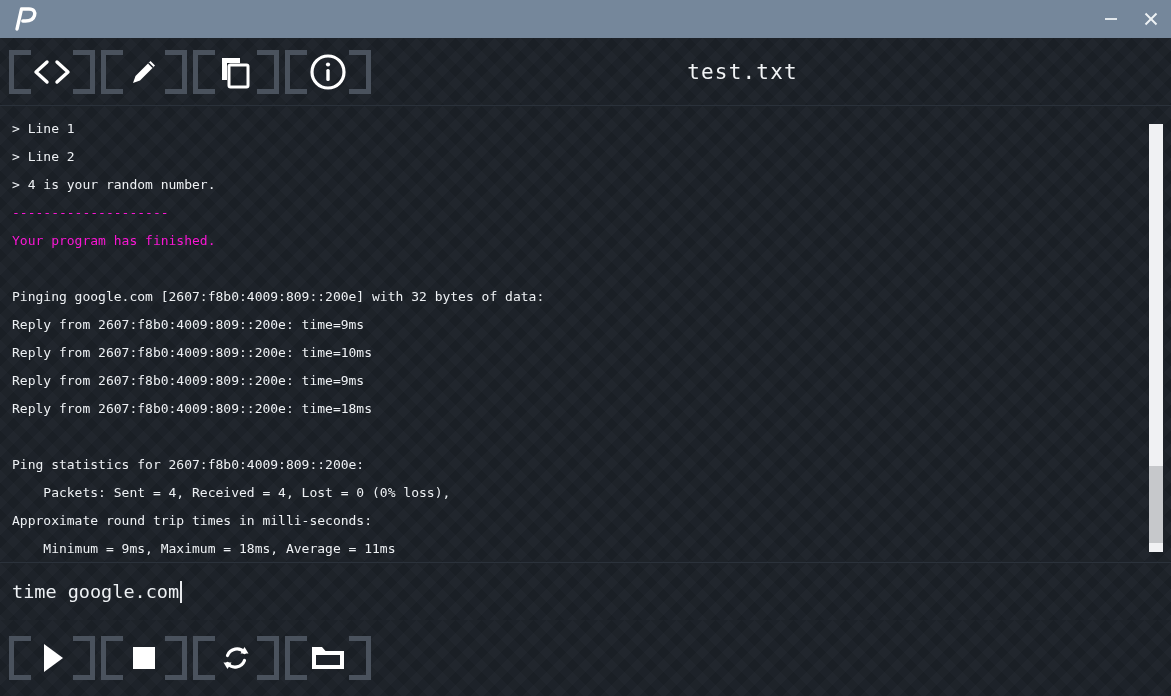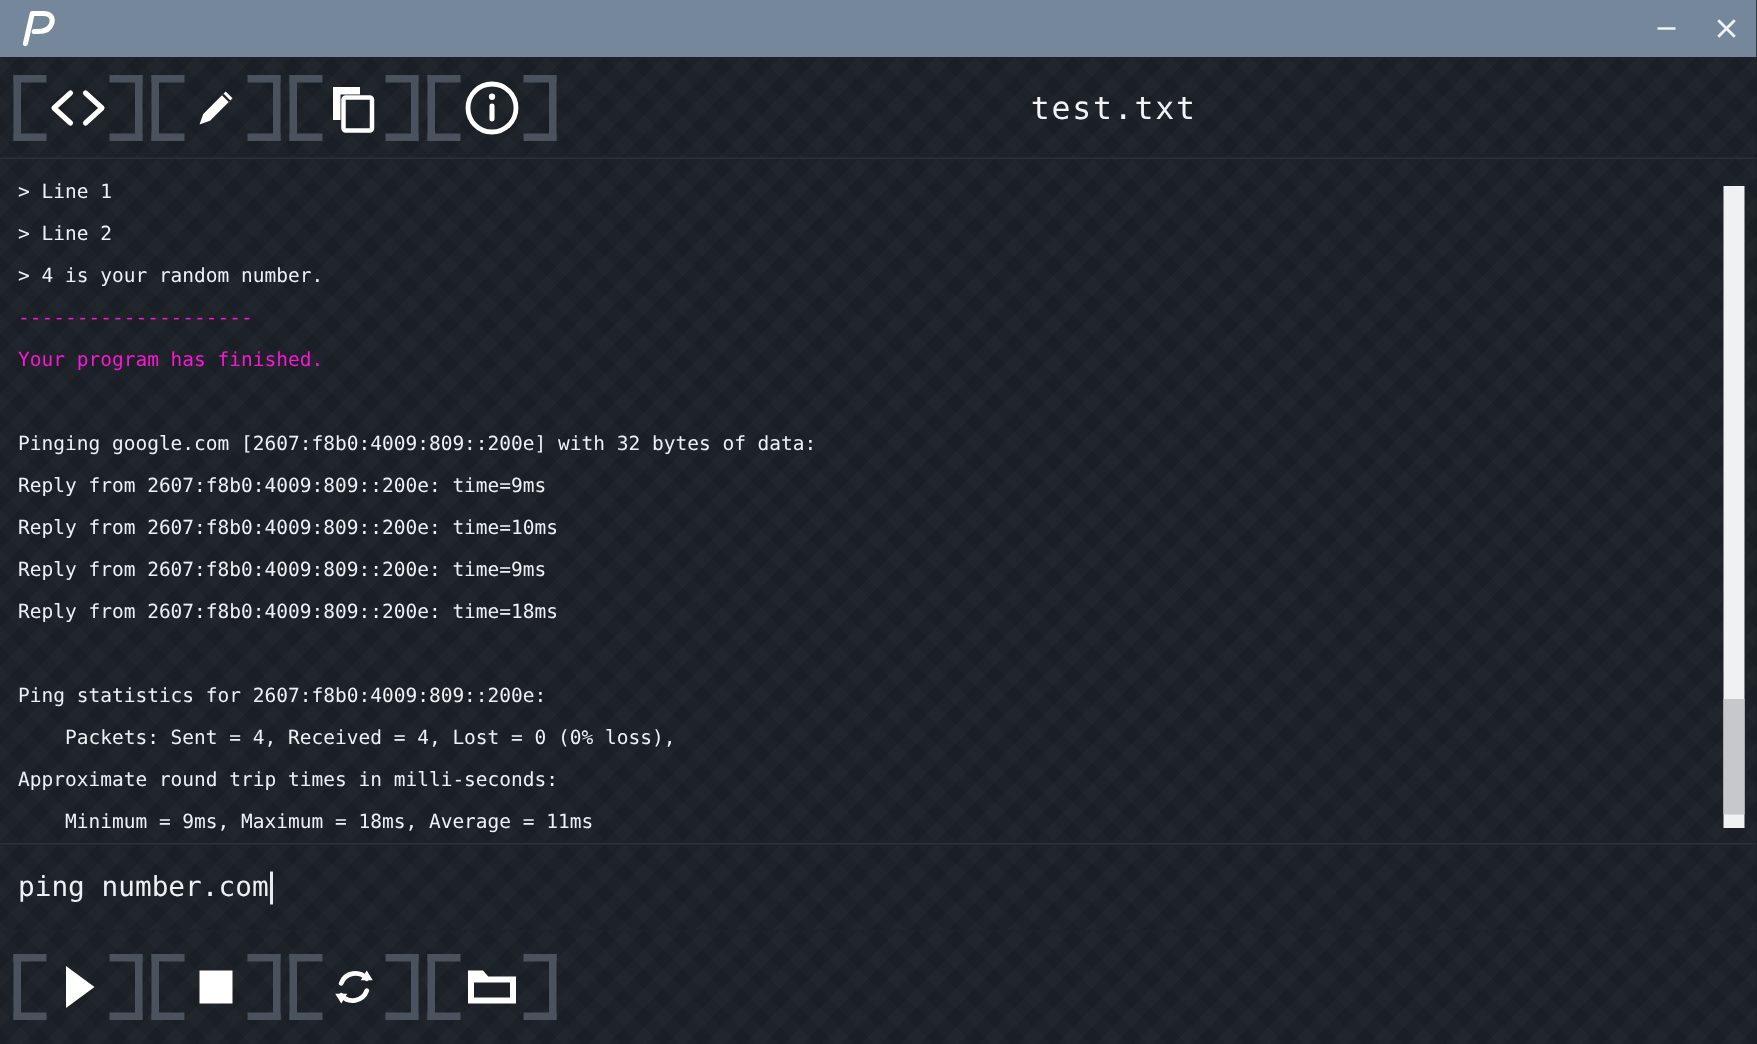--- a/index.html
+++ b/index.html
@@ -275,21 +275,21 @@
 
   <div class="console-wrap tex">
     <div class="console" id="console-output"><div class="line">&gt; Line 1</div><div class="line">&gt; Line 2</div><div class="line">&gt; 4 is your random number.</div><div class="line magenta">--------------------</div><div class="line magenta">Your program has finished.</div><div class="line blank"></div><div class="line">Pinging google.com [2607:f8b0:4009:809::200e] with 32 bytes of data:</div><div class="line">Reply from 2607:f8b0:4009:809::200e: time=9ms</div><div class="line">Reply from 2607:f8b0:4009:809::200e: time=10ms</div><div class="line">Reply from 2607:f8b0:4009:809::200e: time=9ms</div><div class="line">Reply from 2607:f8b0:4009:809::200e: time=18ms</div><div class="line blank"></div><div class="line">Ping statistics for 2607:f8b0:4009:809::200e:</div><div class="line">    Packets: Sent = 4, Received = 4, Lost = 0 (0% loss),</div><div class="line">Approximate round trip times in milli-seconds:</div><div class="line">    Minimum = 9ms, Maximum = 18ms, Average = 11ms</div></div>
     <div class="scrollbar">
       <div class="scroll-thumb" id="scroll-thumb" style="top: 80%; height: 18%;"></div>
     </div>
   </div>
 
   <div class="input-row tex">
     <div class="input-field">
-      <span>ping number.com</span><span class="caret"></span>
+      <span>time google.com</span><span class="caret"></span>
     </div>
   </div>
 
   <div class="toolbar-bottom tex">
 
     <div class="tb-slot btm">
       <div class="bracket l">
           <span class="v"></span>
           <span class="t"></span>
           <span class="b"></span>

